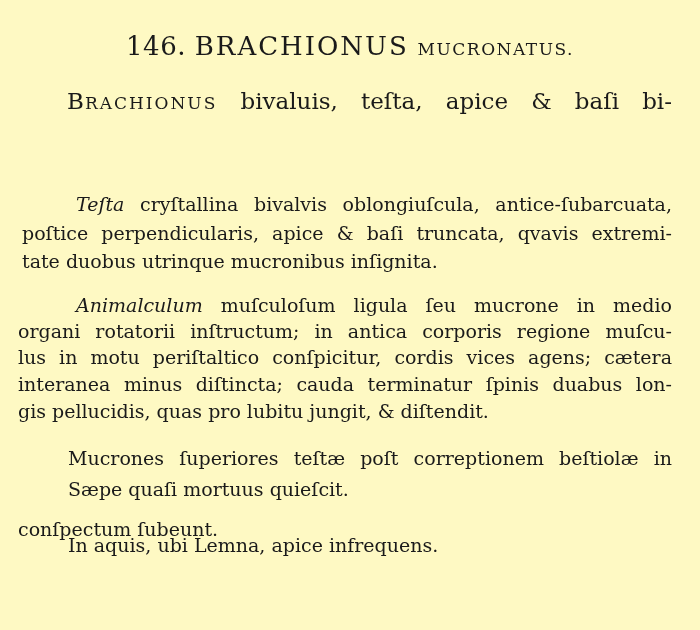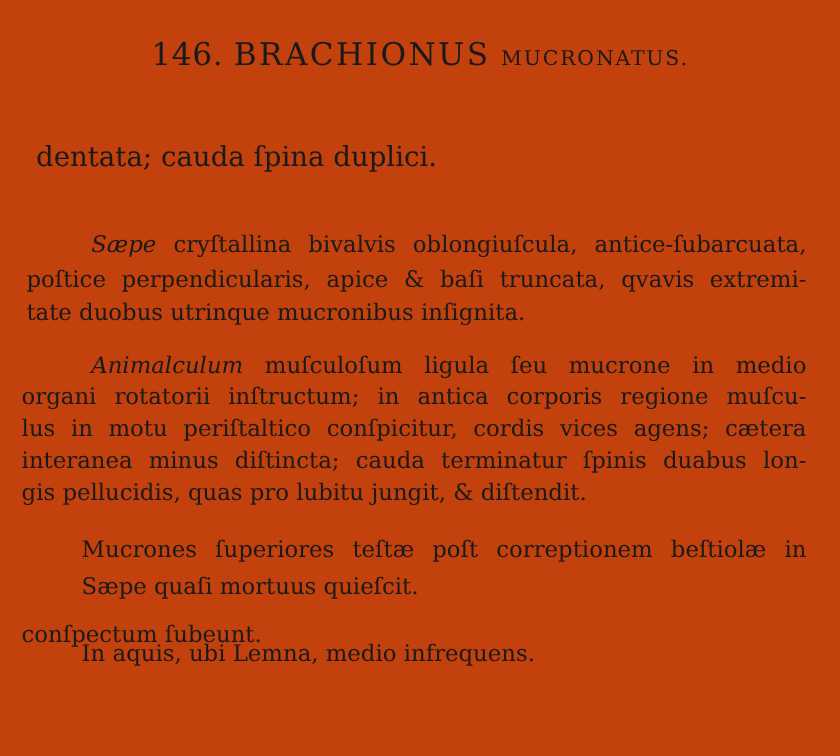--- a/index.html
+++ b/index.html
@@ -1,18 +1,18 @@
 <!DOCTYPE html>
 <html><head>
 <meta charset="utf-8">
 <style>
   html, body { margin: 0; padding: 0; background: #ffffff; }
   body { width: 700px; height: 630px; position: relative; overflow: hidden;
          font-family: "DejaVu Serif", "Liberation Serif", serif; color: #1a1a1a; }
-  .page { position: absolute; left: 0; top: 0; width: 700px; height: 630px; background: #c2410c; }
+  .page { position: absolute; left: 0; top: 0; width: 700px; height: 630px; background: #fef9c3; }
   .line { position: absolute; white-space: nowrap; line-height: 1; }
   .title { left: 0; width: 700px; text-align: center; top: 33px; font-size: 26px; letter-spacing: 0.5px; }
   .title .num { font-size: 26px; }
   .title .genus { letter-spacing: 2px; }
   .title .species { font-size: 17px; letter-spacing: 1.5px; }
   .diag { font-size: 23px; }
   .diag .sc-big { font-size: 23px; letter-spacing: 1px; }
   .diag .sc-small { font-size: 17px; letter-spacing: 2px; }
   .body { font-size: 19px; }
   .it { font-style: italic; }
@@ -23,39 +23,42 @@
 <body>
 
 <div class="page">
 
   <div class="line title">
     <span class="num">146.</span>
     <span class="genus">BRACHIONUS</span>
     <span class="species">MUCRONATUS.</span>
   </div>
 
-  <div class="line diag" style="left:30px; top:120px;">dentata; cauda ſpina duplici.</div>
+  <div class="line diag just" style="left:67px; width:605px; top:90px;">
+    <span class="sc-big">B</span><span class="sc-small">RACHIONUS</span>
+    <span>bivaluis, teſta, apice &amp; baſi bi-</span>
+  </div>
 
 
   <div class="line body just" style="left:76px; width:596px; top:195px;">
-    <span class="it">Sæpe</span>
+    <span class="it">Teſta</span>
     <span>cryſtallina bivalvis oblongiuſcula, antice-ſubarcuata,</span>
   </div>
   <div class="line body" style="left:22px; top:252px;">tate duobus utrinque mucronibus inſignita.</div>
   <div class="line body just" style="left:22px; width:650px; top:224px;">poſtice perpendicularis, apice &amp; baſi truncata, qvavis extremi-</div>
 
   <div class="line body just" style="left:76px; width:596px; top:296px;">
     <span class="it">Animalculum</span>
     <span>muſculoſum ligula ſeu mucrone in medio</span>
   </div>
   <div class="line body just" style="left:18px; width:654px; top:322px;">organi rotatorii inſtructum; in antica corporis regione muſcu-</div>
   <div class="line body just" style="left:18px; width:654px; top:348px;">lus in motu periſtaltico conſpicitur, cordis vices agens; cætera</div>
   <div class="line body just" style="left:18px; width:654px; top:375px;">interanea minus diſtincta; cauda terminatur ſpinis duabus lon-</div>
   <div class="line body" style="left:18px; top:402px;">gis pellucidis, quas pro lubitu jungit, &amp; diſtendit.</div>
 
   <div class="line body just" style="left:68px; width:604px; top:449px;">Mucrones ſuperiores teſtæ poſt correptionem beſtiolæ in</div>
   <div class="line body" style="left:18px; top:476px;margin-top:44px;">conſpectum ſubeunt.</div>
 
   <div class="line body" style="left:68px; top:480px;">Sæpe quaſi mortuus quieſcit.</div>
 
-  <div class="line body" style="left:68px; top:536px;">In aquis, ubi Lemna, medio infrequens.</div>
+  <div class="line body" style="left:68px; top:536px;">In aquis, ubi Lemna, apice infrequens.</div>
 
 </div>
 
 </body></html>

